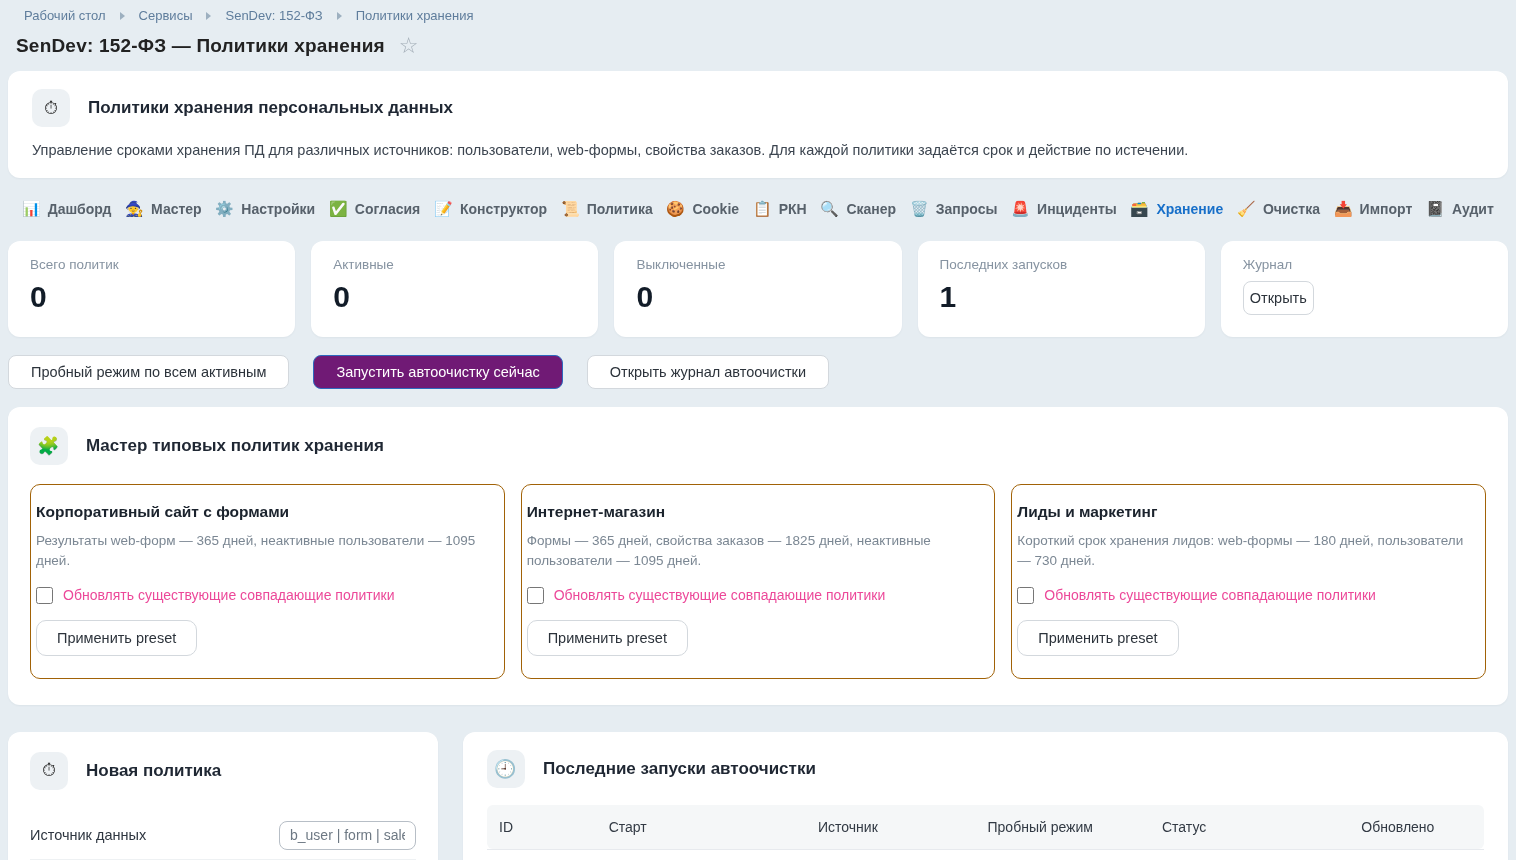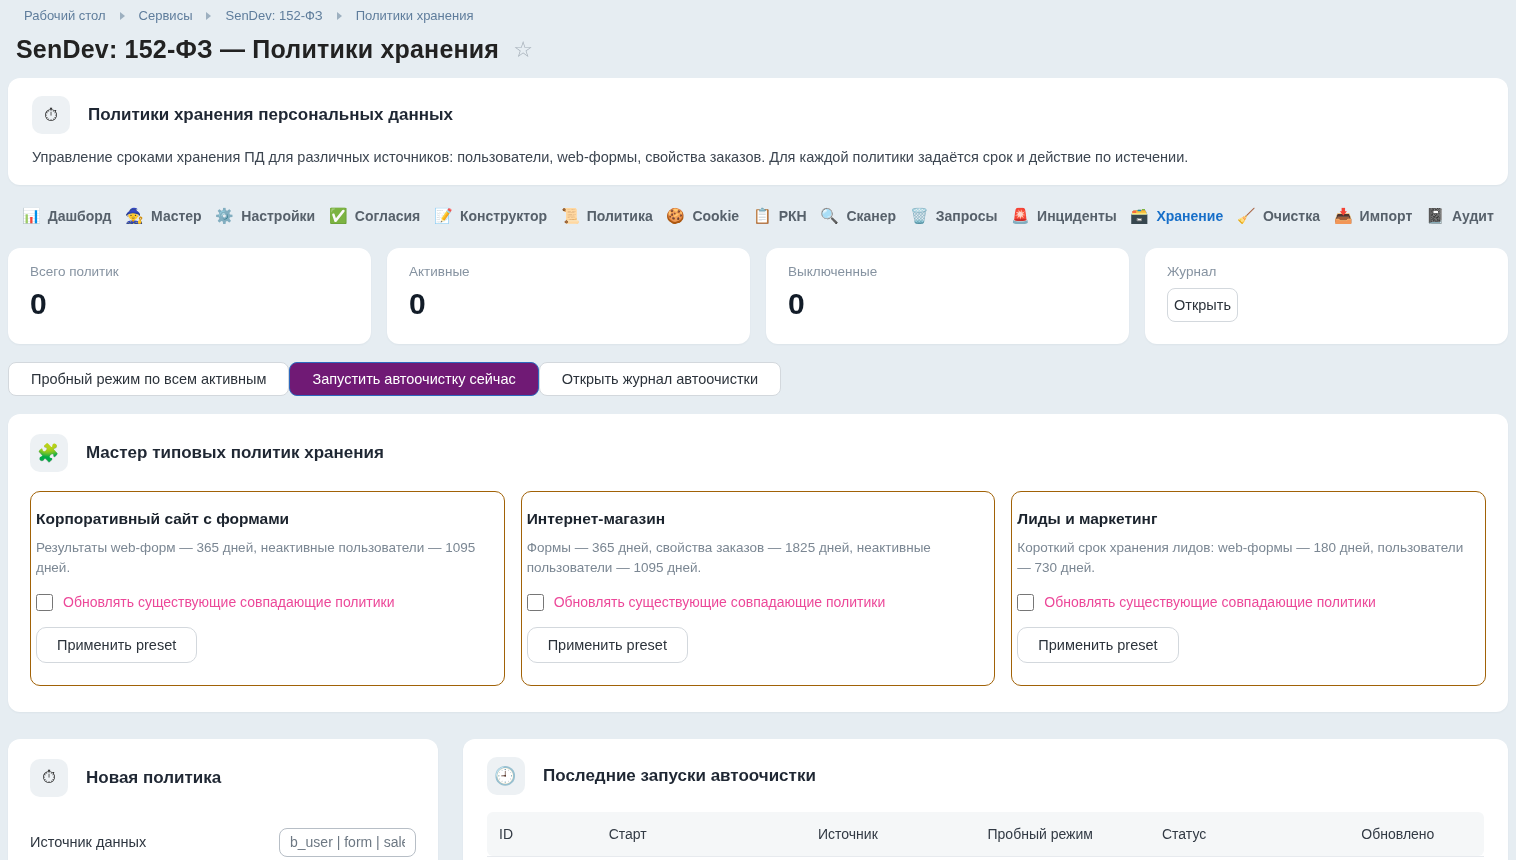--- a/index.html
+++ b/index.html
@@ -10,21 +10,21 @@
   }
   .page { padding:0 8px; }
 
   
   .breadcrumb { display:flex; align-items:center; gap:14px; padding:8px 16px 0; font-size:13px; }
   .crumb { color:#5f7d9c; text-decoration:none; cursor:pointer; }
   .crumb-sep { width:0; height:0; border-left:5px solid #9db0c0; border-top:4px solid transparent; border-bottom:4px solid transparent; }
 
   
   .title-row { display:flex; align-items:center; gap:14px; padding:12px 8px 0; }
-  h1 { font-size:25px; font-weight:700; color:#222; letter-spacing:.2px; }
+  h1 { font-size:19px; font-weight:700; color:#222; letter-spacing:.2px; }
   .fav-star { font-size:22px; color:#a4aeb8; cursor:pointer; line-height:1; }
 
   .card { background:#fff; border-radius:12px; box-shadow:0 1px 2px rgba(30,50,70,.05); }
 
   
   .header-card { margin-top:14px; padding:18px 24px 20px; }
   .sec-head { display:flex; align-items:center; gap:18px; }
   .icon-box { width:38px; height:38px; border-radius:10px; background:#edf1f4; display:flex; align-items:center; justify-content:center; font-size:18px; flex:0 0 auto; }
   .sec-title { font-size:17px; font-weight:700; color:#1f2733; }
   .header-desc { margin-top:15px; font-size:14.5px; color:#3c4550; }
@@ -38,21 +38,21 @@
   
   .stats { display:flex; gap:16px; margin-top:17px;border-radius:22px; }
   .stat-card { flex:1; padding:16px 22px; height:96px; }
   .stat-label { font-size:13.5px; color:#8693a1; }
   .stat-value { margin-top:8px; font-size:30px; font-weight:800; color:#121c28; }
   .btn { display:inline-block; border-radius:8px; font-size:14.5px; cursor:pointer; border:1px solid #d3d8dd; background:#fff; color:#2c333b; padding:8px 6px; text-align:center; }
   .btn.primary { background:#701a75; border-color:#2d69be; color:#fff; }
   .stat-card .btn { margin-top:9px; }
 
   
-  .actions { display:flex; gap:0; margin-top:18px; }
+  .actions { display:flex; gap:24px; margin-top:18px; }
   .actions .btn { padding:8px 22px; }
 
   
   .wizard-card { margin-top:18px; padding:20px 22px 26px; }
   .presets { display:flex; gap:16px; margin-top:19px; }
   .preset { flex:1; border:1px solid #a16207; border-radius:10px; padding:18px 5px 22px; background:#fff; min-height:168px; }
   .preset-title { font-size:15.5px; font-weight:700; color:#1b232d; }
   .preset-desc { margin-top:10px; font-size:13.5px; color:#7b8793; line-height:1.5; }
   .chk-row { display:flex; align-items:center; gap:10px; margin-top:15px; }
   .chk-row input { width:17px; height:17px; cursor:pointer; }
@@ -171,20 +171,24 @@
       <div class="stat-label">Всего политик</div>
       <div class="stat-value">0</div>
     </div>
     <div class="card stat-card">
       <div class="stat-label">Активные</div>
       <div class="stat-value">0</div>
     </div>
     <div class="card stat-card">
       <div class="stat-label">Выключенные</div>
       <div class="stat-value">0</div>
+    </div>
+    <div class="card stat-card">
+      <div class="stat-label">Последних запусков</div>
+      <div class="stat-value">1</div>
     </div>
     <div class="card stat-card">
       <div class="stat-label">Журнал</div>
       <button class="btn">Открыть</button>
     </div>
   </div>
 
   <div class="actions">
     <button class="btn">Пробный режим по всем активным</button>
     <button class="btn primary">Запустить автоочистку сейчас</button>

